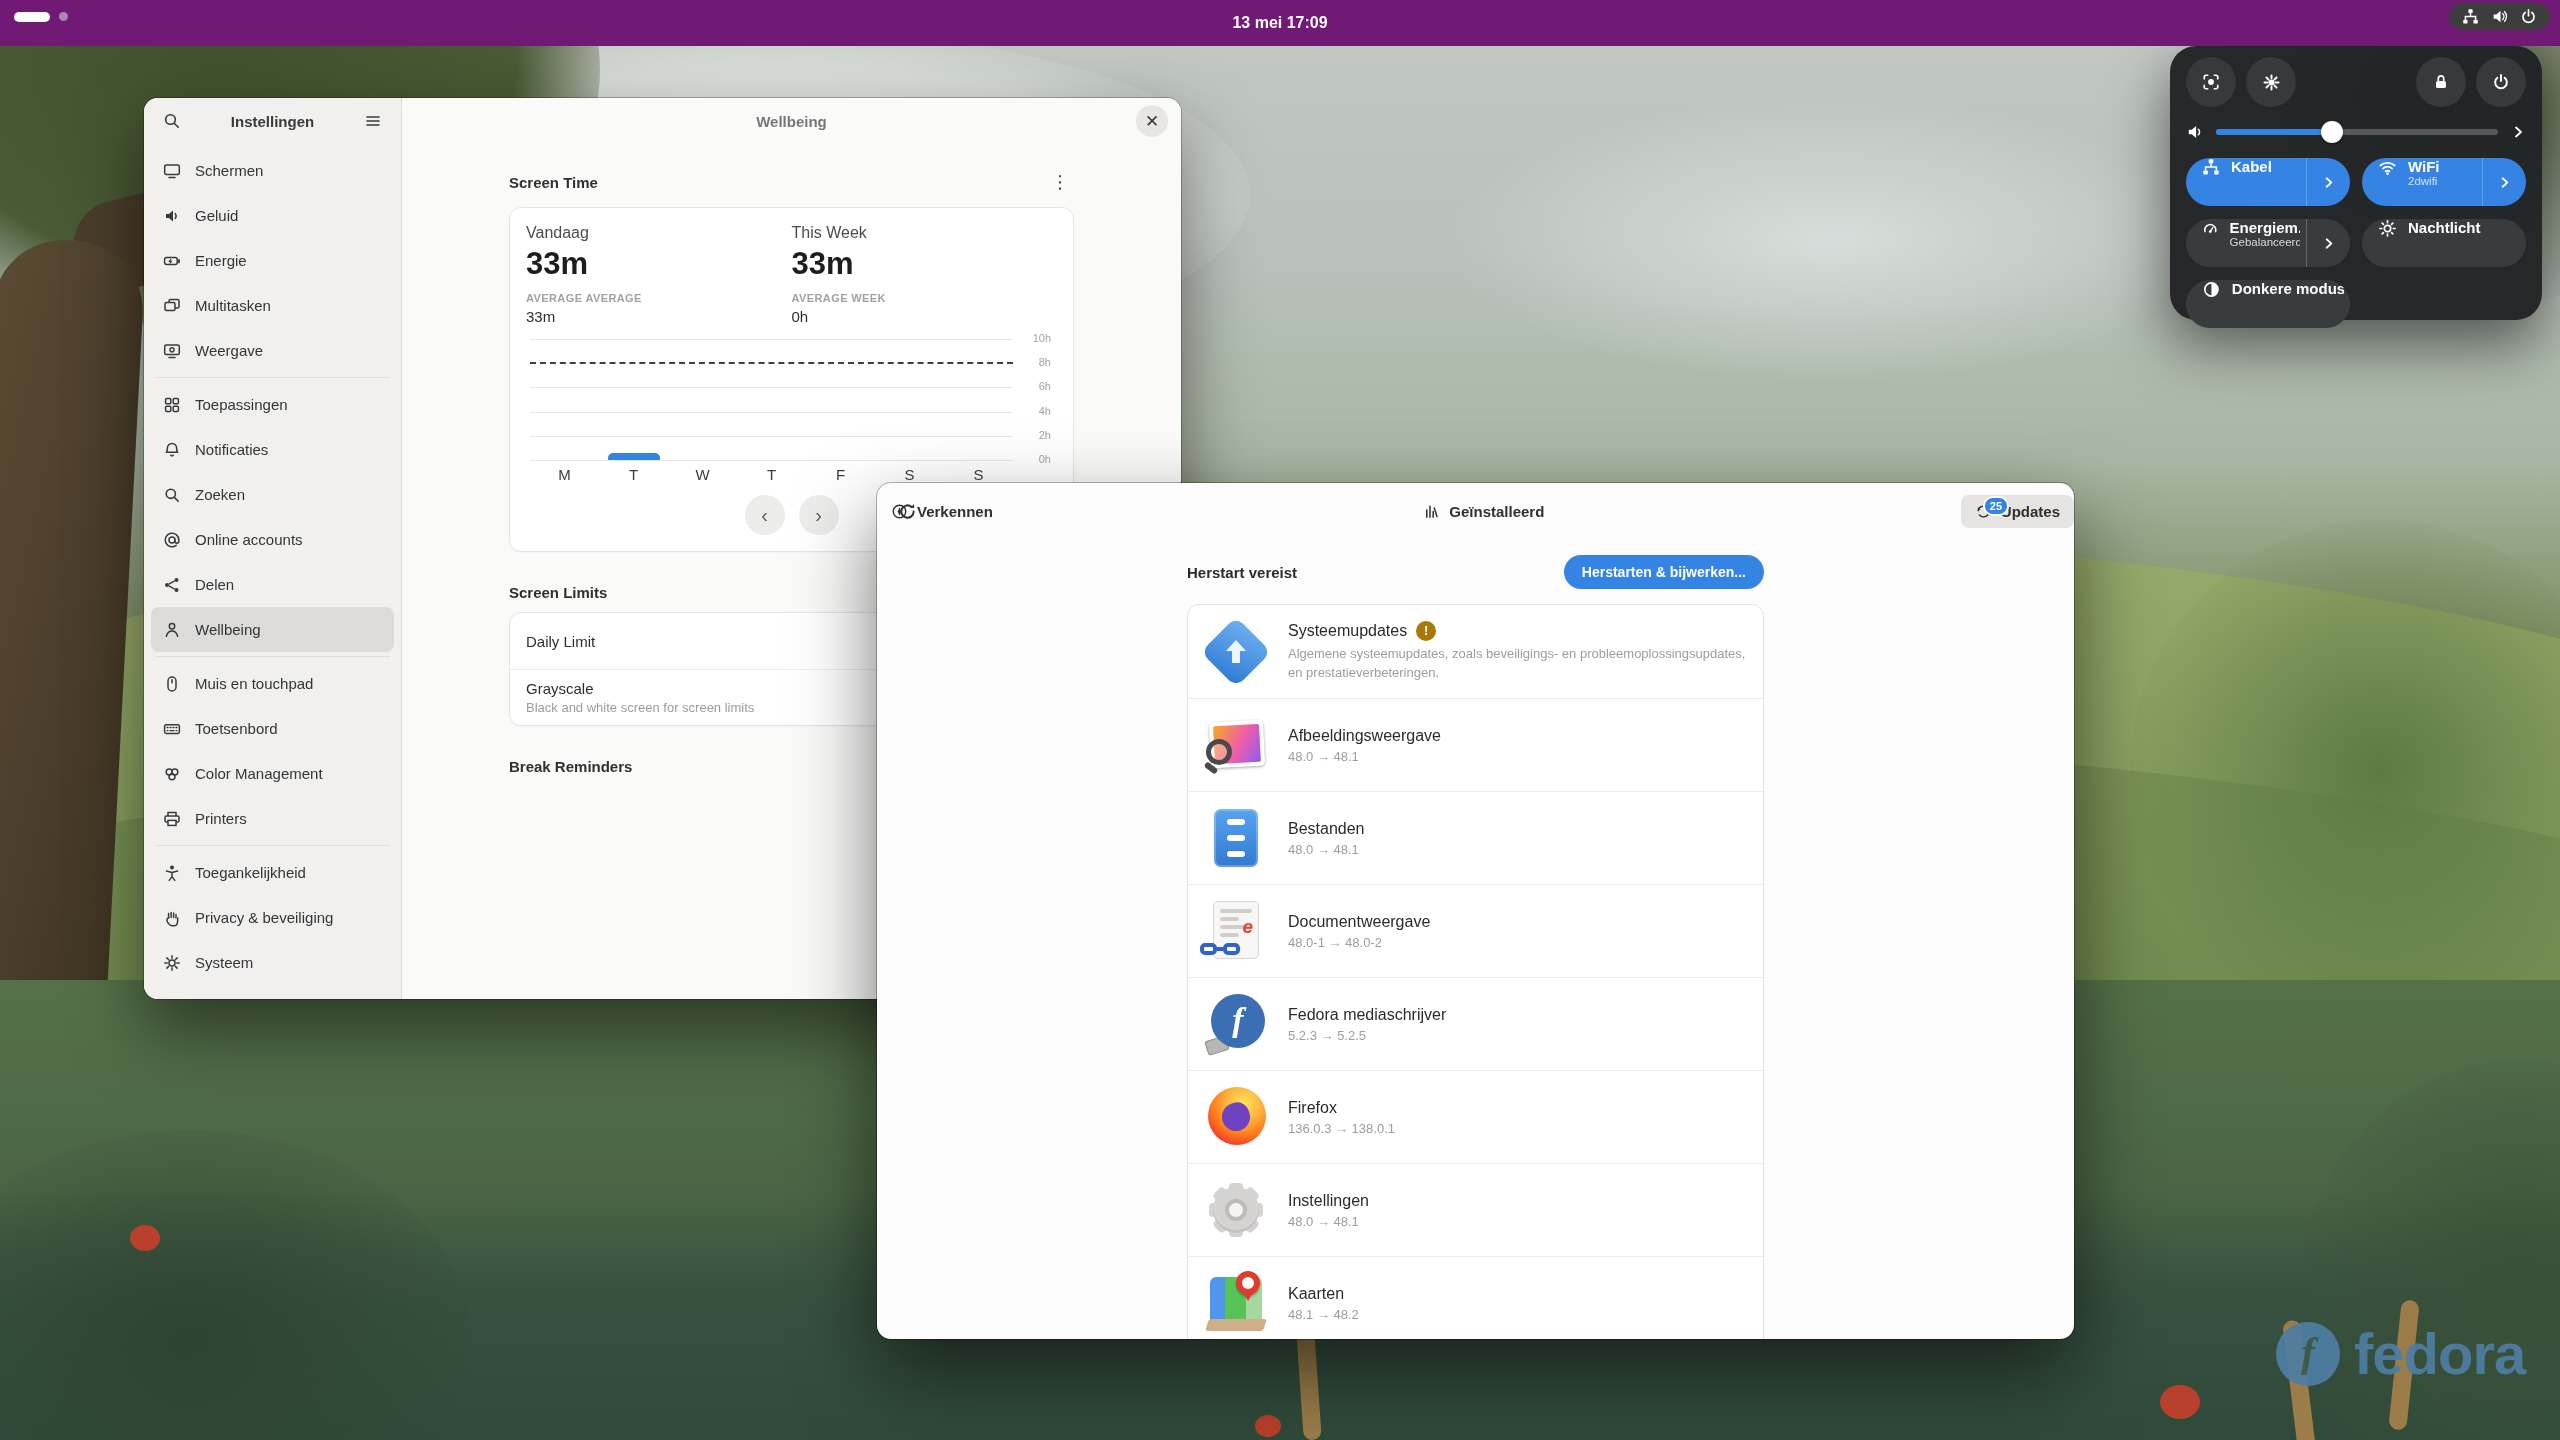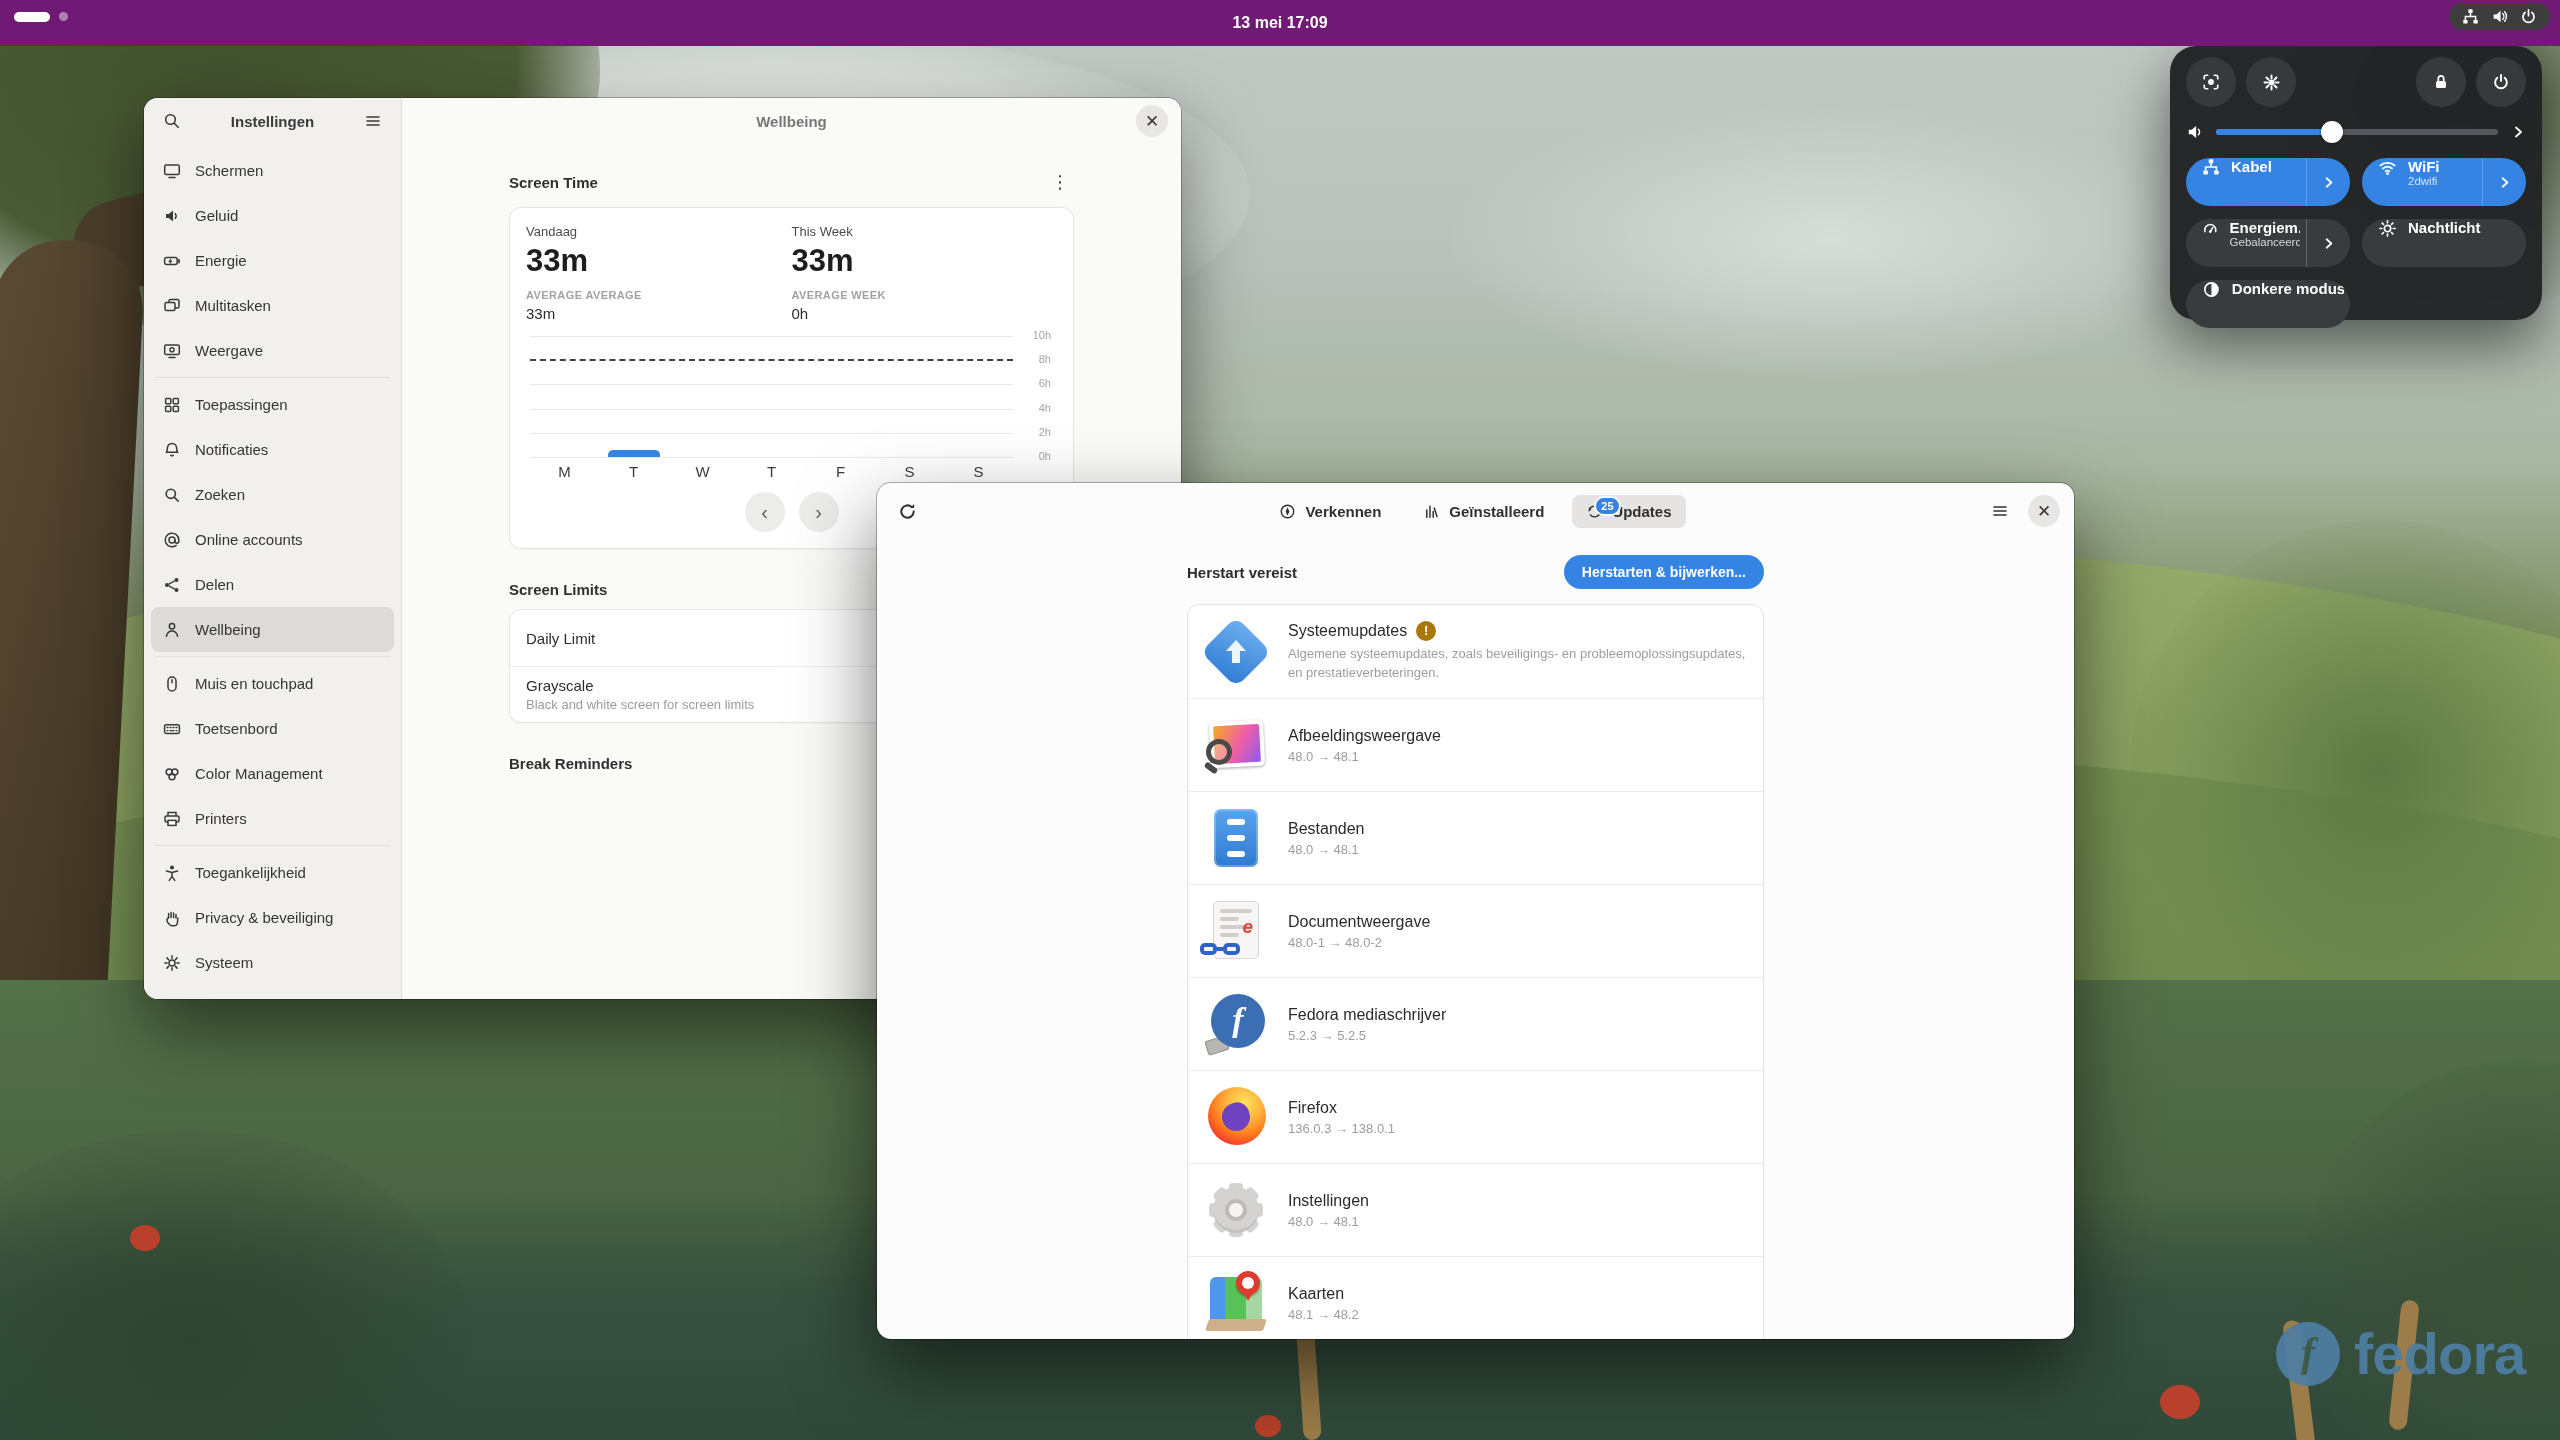--- a/index.html
+++ b/index.html
@@ -86,21 +86,21 @@
     font-size:17px; line-height:1; }
   .sc-body { flex:1; overflow:hidden; padding-top:24px; }
   .col { width:565px; margin:0 auto; }
   .sec-head { display:flex; align-items:center; justify-content:space-between; margin-bottom:11px; }
   .sec-title { font-size:15px; font-weight:bold; color:#303030; }
   .kebab { font-size:18px; color:#3a3a3a; width:28px; height:28px; display:flex; align-items:center; justify-content:center; border-radius:6px; }
   .card { background:#fff; border:1px solid #e6e5e4; border-radius:12px; box-shadow:0 1px 2px rgba(0,0,0,.04); }
   .card-pad { padding:16px 16px 12px 16px; }
 
   .stats { display:grid; grid-template-columns:1fr 1fr; margin-bottom:10px; }
-  .stat-label { font-size:13px; color:#4c4c4c; }
+  .stat-label { font-size:16px; color:#4c4c4c; }
   .stat-value { font-size:31px; font-weight:800; color:#1d1d1d; margin:4px 0 10px 0; }
   .stat-avg-label { font-size:11px; font-weight:bold; letter-spacing:.4px; color:#a3a2a1; }
   .stat-avg-value { font-size:15px; color:#2c2c2c; margin-top:4px; }
 
   .chart { position:relative; height:121px; margin:14px 44px 0 4px; }
   .grid-line { position:absolute; left:0; right:0; height:0; border-top:1px solid #e9e8e7; }
   .grid-line.limit { border-top:2px dashed #3f3f3f; margin-top:-1px; }
   .grid-tick { position:absolute; right:-38px; transform:translateY(-55%); font-size:11px; color:#a3a2a1; }
   .bars { position:absolute; left:0; right:0; bottom:0; top:0; display:flex; }
   .bar-slot { flex:1; display:flex; align-items:flex-end; justify-content:center; }
@@ -116,21 +116,21 @@
   .row-title { font-size:15px; color:#2e2e2e; }
   .row-title.dim { color:#b5b4b3; }
   .row-sub { font-size:13px; color:#9d9c9b; margin-top:3px; }
   .mt32 { margin-top:32px; }
 
   
   .win-sw { position:absolute; left:877px; top:483px; width:1197px; height:856px; border-radius:14px;
     overflow:hidden; background:#fcfcfc; box-shadow:0 34px 80px rgba(0,0,0,.55), 0 0 0 1px rgba(0,0,0,.28); z-index:30;
     display:flex; flex-direction:column; }
   .sw-head { height:56px; flex:0 0 56px; display:flex; align-items:center; padding:0 14px; position:relative; }
-  .sw-tabs { position:absolute; left:0; right:0; display:flex; justify-content:center; gap:14px; }
+  .sw-tabs { position:absolute; left:0; right:0; display:flex; justify-content:space-between; gap:14px; }
   .tab { display:flex; align-items:center; gap:9px; padding:8px 14px; border-radius:8px;
     font-size:15px; font-weight:bold; color:#303030; position:relative; }
   .tab.sel { background:#e5e4e2; }
   .tab-badge { position:absolute; left:8px; top:-7px; min-width:20px; height:20px; border-radius:10px;
     background:#3584e4; color:#fff; font-size:11px; font-weight:bold; display:flex; align-items:center;
     justify-content:center; padding:0 5px; border:2px solid #fcfcfc; }
   .sw-right { margin-left:auto; display:flex; align-items:center; gap:12px; }
   .sw-body { flex:1; overflow:hidden; }
   .sw-col { width:577px; margin:0 auto; }
   .banner { display:flex; align-items:center; justify-content:space-between; margin-top:16px; }

